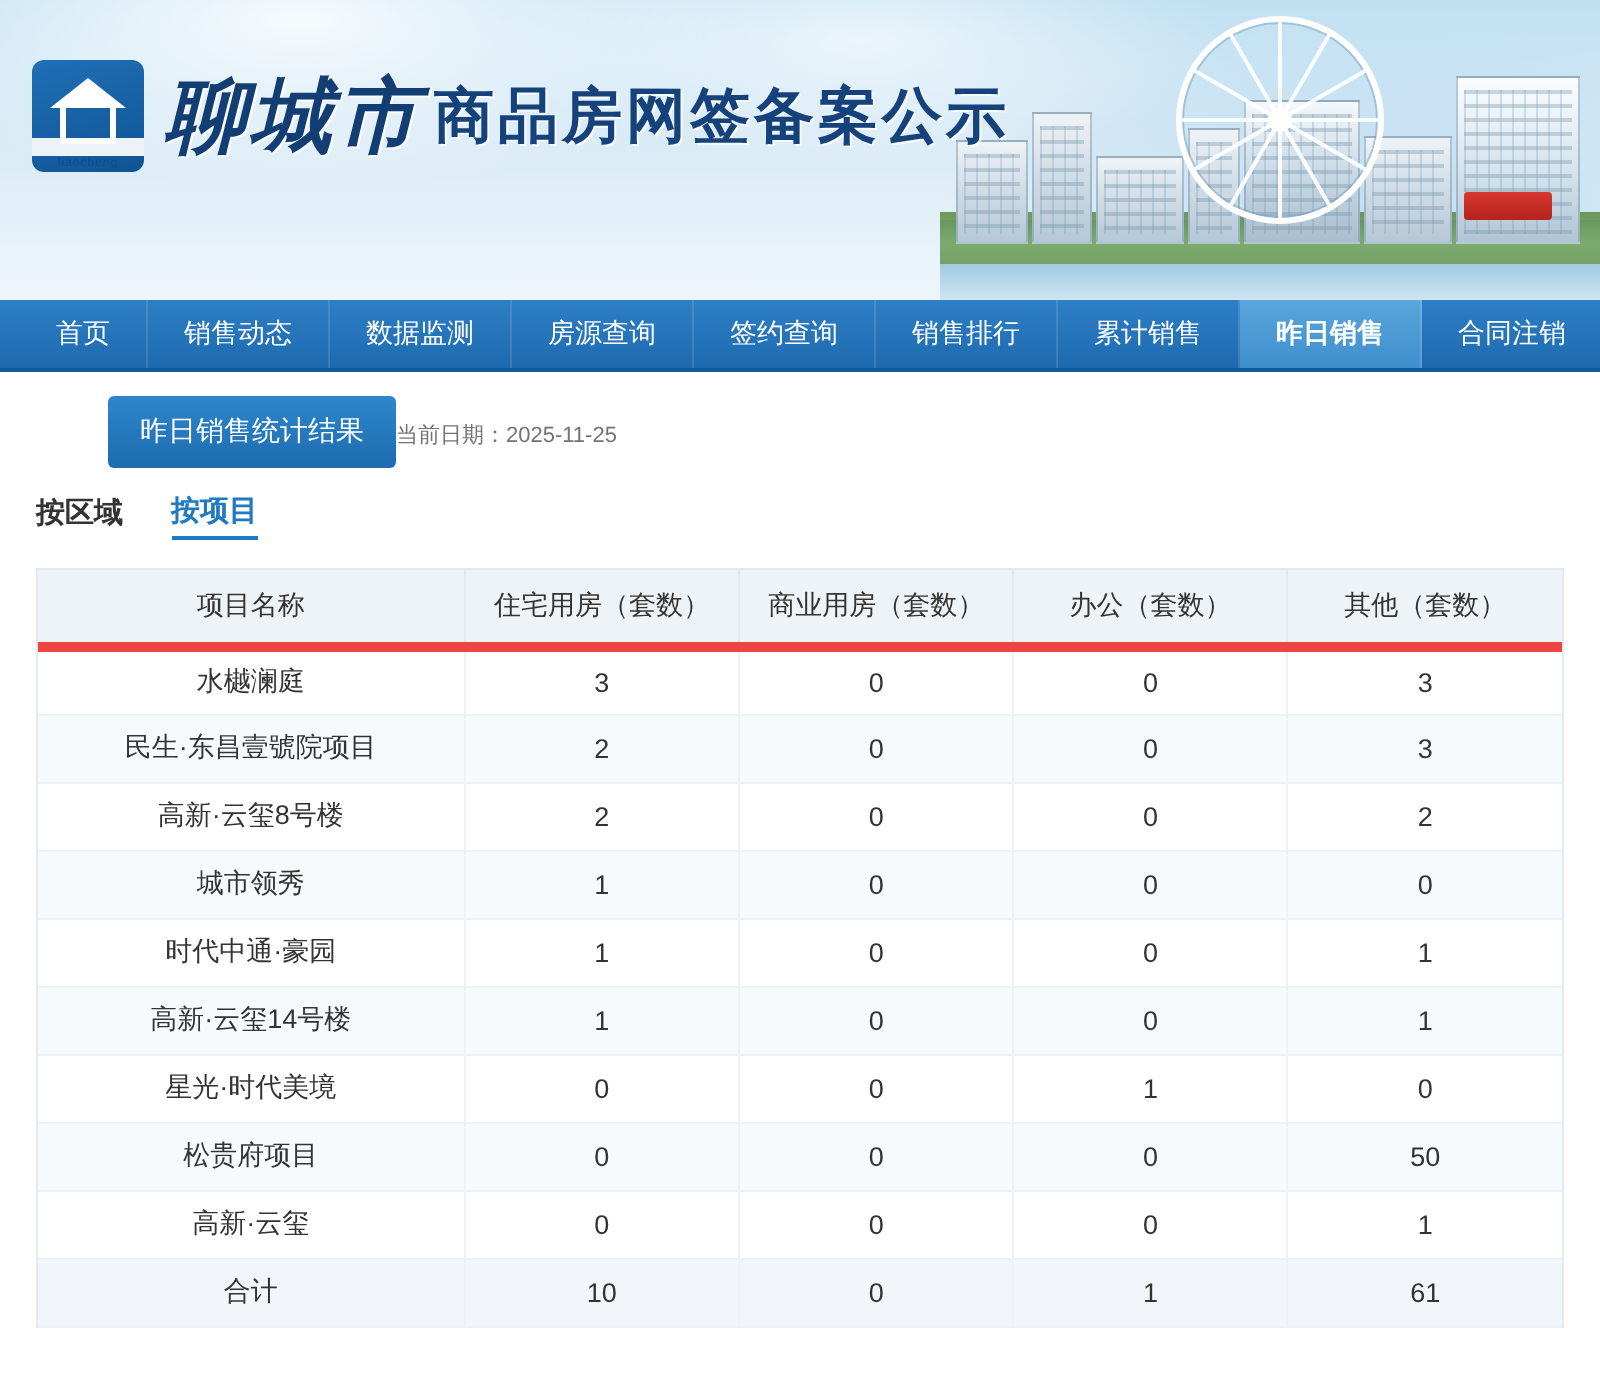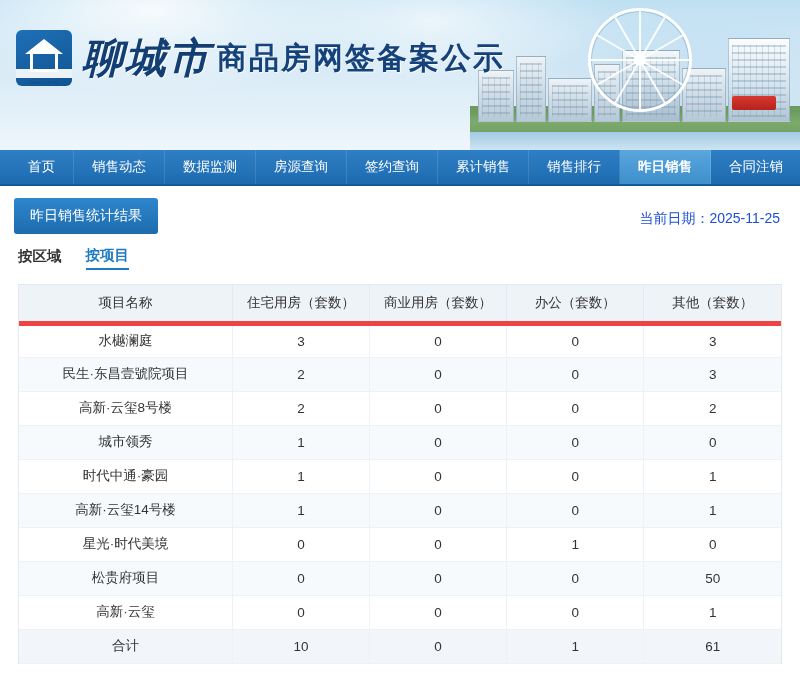--- a/index.html
+++ b/index.html
@@ -194,33 +194,34 @@
   }
   .nav-spacer { flex: 0 0 10px; }
 
   
   .title-row {
     position: relative;
     height: 56px;
     padding: 12px 20px 0 14px;
     display: flex;
     align-items: flex-start;
-    justify-content: space-between;
+    justify-content: flex-start;
+    margin-left: 40px;
   }
   .page-tag {
     background: linear-gradient(180deg, #2f86cc 0%, #1c6cae 100%);
     color: #ffffff;
     font-size: 14px;
     padding: 9px 16px;
     border-radius: 3px;
     white-space: nowrap;
   }
   .date-text {
-    font-size: 14px;
-    color: #1d4ed8;
+    font-size: 11px;
+    color: #737373;
     padding-top: 12px;
     white-space: nowrap;
   }
 
   
   .subtabs {
     display: flex;
     align-items: center;
     gap: 24px;
     padding: 4px 0 8px 18px;
@@ -319,22 +320,22 @@
   </div>
 </div>
 
 <div class="navbar">
   <span class="nav-spacer"></span>
   <div class="nav-item">首页</div>
   <div class="nav-item">销售动态</div>
   <div class="nav-item">数据监测</div>
   <div class="nav-item">房源查询</div>
   <div class="nav-item">签约查询</div>
+  <div class="nav-item">销售排行</div>
   <div class="nav-item">累计销售</div>
-  <div class="nav-item">销售排行</div>
   <div class="nav-item active">昨日销售</div>
   <div class="nav-item">合同注销</div>
 </div>
 
 <div class="title-row">
   <div class="page-tag">昨日销售统计结果</div>
   <div class="date-text">
     <span>当前日期：</span><span>2025-11-25</span>
   </div>
 </div>

